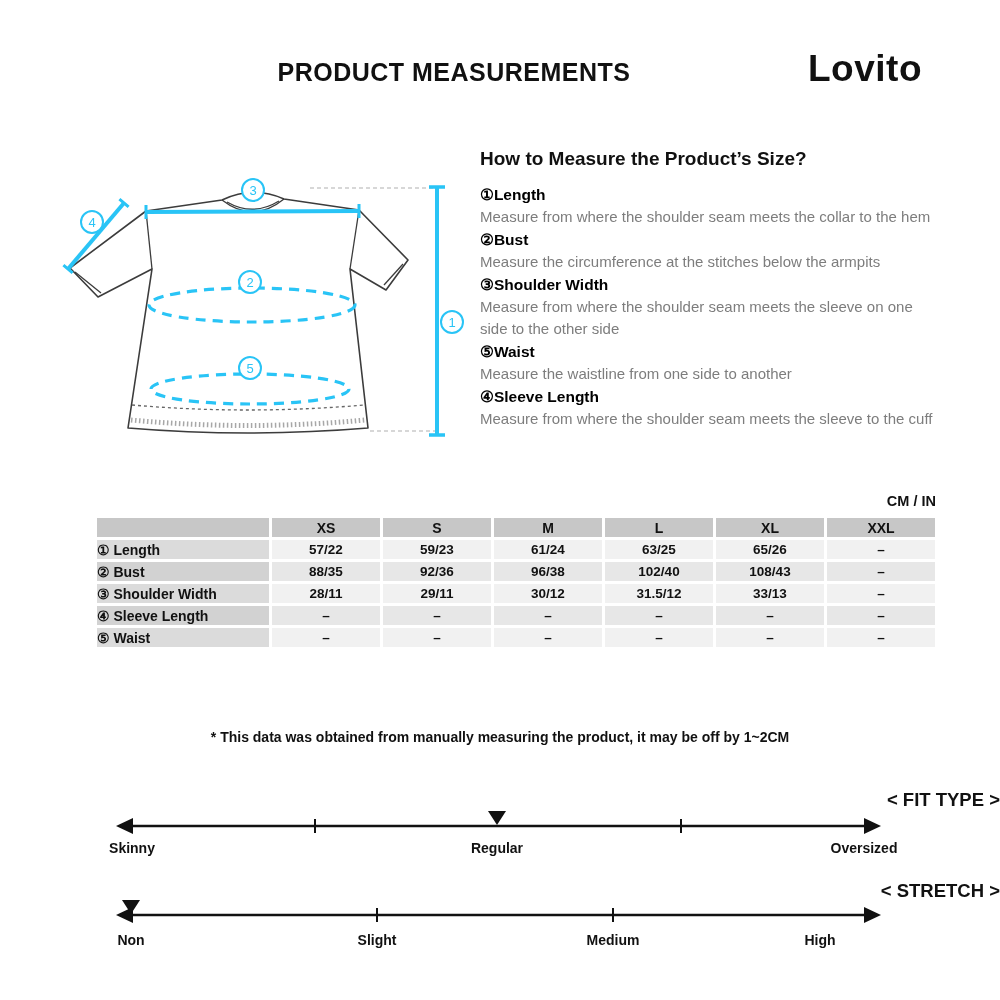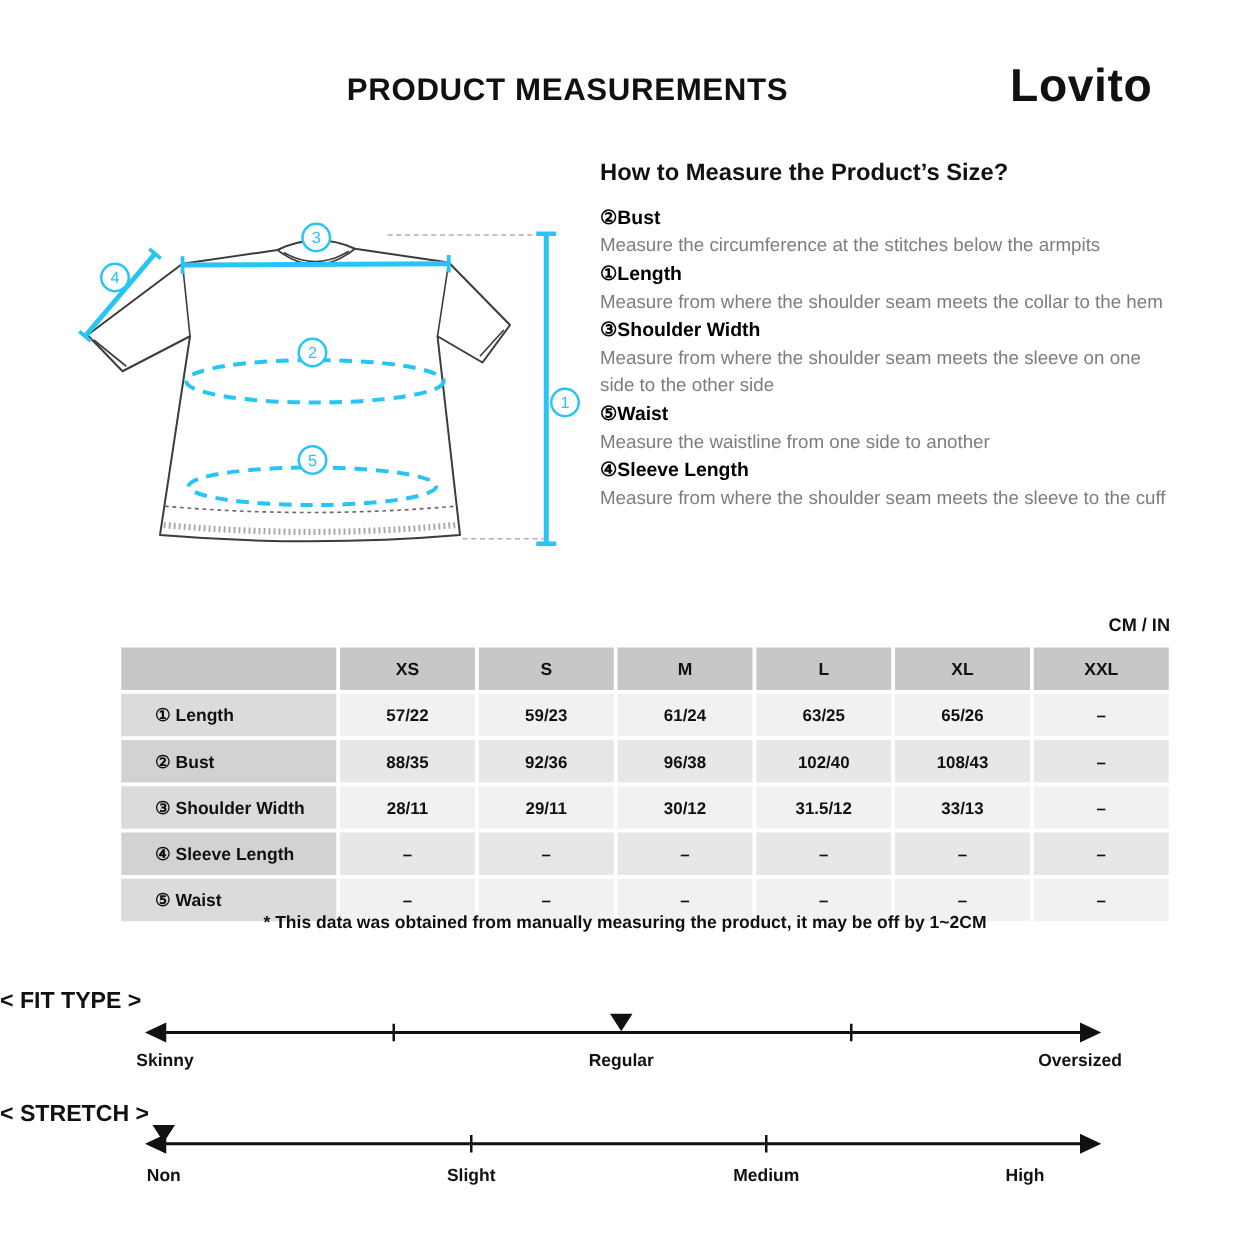--- a/index.html
+++ b/index.html
@@ -5,40 +5,40 @@
 <style>
   * { margin:0; padding:0; box-sizing:border-box; }
   html,body { background:#fff; }
   body { width:1000px; height:1000px; font-family:"Liberation Sans", sans-serif; color:#111; }
   .page { position:relative; width:1000px; height:1000px; background:#fff; overflow:hidden; }
 
   .title { position:absolute; top:58px; left:0; width:908px; text-align:center;
            font-size:25px; font-weight:800; letter-spacing:.5px; }
   .logo  { position:absolute; top:48px; right:78px; font-size:37px; font-weight:800; letter-spacing:.5px; }
 
-  .howto { position:absolute; left:480px; top:128px; width:462px; }
+  .howto { position:absolute; left:480px; top:148px; width:462px; }
   .howto-title { font-size:19px; font-weight:800; margin-bottom:13px; }
   .hlabel { font-size:15.5px; font-weight:700; line-height:23px; color:#000; }
   .hdesc  { font-size:15px; color:#7d7d7d; line-height:22px; }
 
   .units { position:absolute; top:493px; right:64px; font-size:14.5px; font-weight:800; }
 
   .size-table { position:absolute; top:515px; left:94px; border-collapse:separate; border-spacing:3px; }
-  .size-table th, .size-table td { height:34px; text-align:center; vertical-align:middle;margin-top:35px; }
+  .size-table th, .size-table td { height:19px; text-align:center; vertical-align:middle;margin-top:35px; }
   .size-table th { background:#c7c7c7; font-weight:700; font-size:14px; width:108px; }
-  .size-table .lbl { width:172px; text-align:left; padding-left:27px; }
+  .size-table .lbl { width:172px; text-align:left; padding-left:0; }
   .size-table tbody td { background:#f1f1f1; font-weight:600; font-size:13.5px; }
   .size-table tbody td.lbl { background:#dbdbdb; font-weight:700; font-size:14px; }
   .size-table tbody tr:nth-child(even) td { background:#e7e7e7; }
   .size-table tbody tr:nth-child(even) td.lbl { background:#d2d2d2; }
 
   .footnote { position:absolute; top:729px; left:0; width:1000px; text-align:center;
               font-size:14px; font-weight:700; }
 
-  .scale-title { position:absolute; left:0; width:1000px; text-align:left;
+  .scale-title { position:absolute; left:0; width:1000px; text-align:right;
                  font-size:18.5px; font-weight:800; }
   .scale-svg { position:absolute; left:0; }
   .scale-label { position:absolute; transform:translateX(-50%); font-size:14px; font-weight:700; white-space:nowrap; }
 
   .tshirt-svg { position:absolute; left:55px; top:172px; }
 </style>
 </head>
 <body>
 
 <div class="page">
@@ -103,26 +103,26 @@
       <g>
           <circle cx="397" cy="150" r="11" fill="#fff" stroke="#29C4F6" stroke-width="2"></circle>
           <text x="397" y="154.5">1</text>
         </g>
     </g>
   </svg>
 
   <div class="howto">
     <div class="howto-title">How to Measure the Product’s Size?</div>
     <div class="howto-item">
+      <div class="hlabel">①Length</div>
+      <div class="hdesc">Measure from where the shoulder seam meets the collar to the hem</div>
+    </div>
+    <div class="howto-item">
       <div class="hlabel">②Bust</div>
       <div class="hdesc">Measure the circumference at the stitches below the armpits</div>
-    </div>
-    <div class="howto-item">
-      <div class="hlabel">①Length</div>
-      <div class="hdesc">Measure from where the shoulder seam meets the collar to the hem</div>
     </div>
     <div class="howto-item">
       <div class="hlabel">③Shoulder Width</div>
       <div class="hdesc">Measure from where the shoulder seam meets the sleeve on one side to the other side</div>
     </div>
     <div class="howto-item">
       <div class="hlabel">⑤Waist</div>
       <div class="hdesc">Measure the waistline from one side to another</div>
     </div>
     <div class="howto-item">

